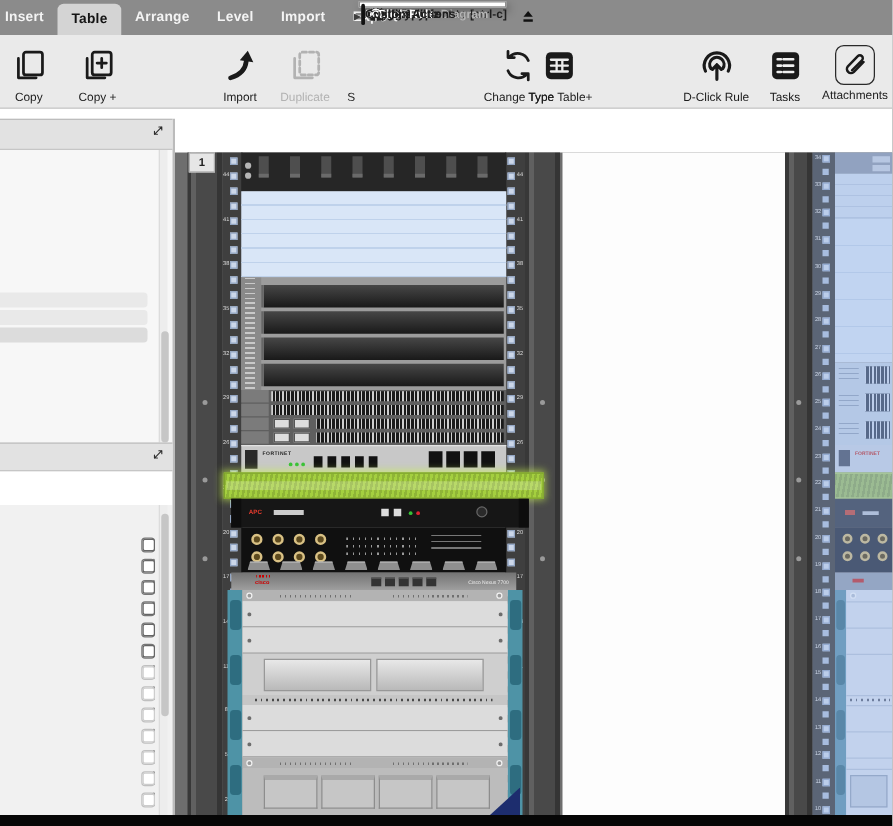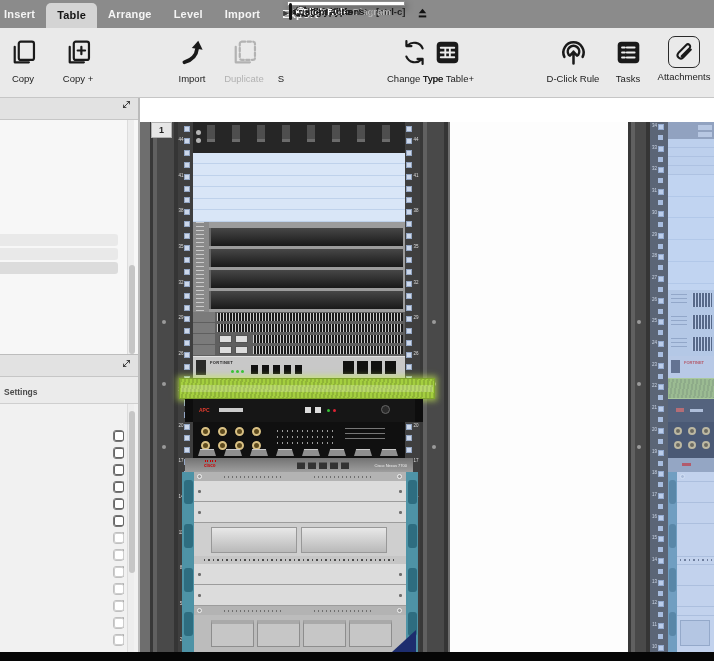--- a/index.html
+++ b/index.html
@@ -10,21 +10,21 @@
 
   
   .menubar{left:0;top:0;width:714px;height:28px;background:#8b8b8b;z-index:20}
   .tabs{position:absolute;left:-7px;top:0;display:flex;height:28px}
   .tab{position:relative;color:#f4f4f4;font-size:11px;font-weight:bold;padding:0 11px;
        line-height:28px;letter-spacing:.2px;white-space:nowrap}
   .tab.active{background:#d4d4d4;color:#141414;border-radius:5px 5px 0 0;margin-top:3px;line-height:25px;height:25px}
   .ejecticon{position:absolute;left:416px;top:7px;color:#111}
 
   
-  .toolbar{left:0;top:28px;width:714px;height:70px;background:#eaeaea;border-bottom:1px solid #c6c6c6;z-index:20}
+  .toolbar{left:0;top:28px;width:714px;height:59px;background:#eaeaea;border-bottom:1px solid #c6c6c6;z-index:20}
   .titem{top:6px;text-align:center}
   .ticon{position:relative;height:36px;display:flex;align-items:center;justify-content:center;color:#1a1a1a}
   .ticon.framed{width:32px;height:32px;margin:2px auto;border:1.5px solid #2a2a2a;border-radius:7px}
   .tlabel{position:relative;font-size:9.5px;color:#1c1c1c;white-space:nowrap;margin-top:3px}
   .titem.disabled .tlabel,.titem.disabled .ticon{color:#b2b2b2}
 
   
   .menu{left:287px;top:1px;width:118px;background:#fff;border:1px solid #8f8f8f;
         box-shadow:2px 3px 7px rgba(0,0,0,.35);z-index:50;padding:1px 0 2px}
   .mhatch{position:relative;height:5px;margin:1px 4px 2px;
@@ -517,23 +517,20 @@
   <div class="sb" style="left:127px;top:120px;height:234px">
     <div class="sbthumb" style="top:145px;height:89px"></div>
   </div>
   <div class="phead" style="top:354px;height:23px">
     <span class="expandic" id="exp2">
         <svg viewBox="0 0 16 16" width="9" height="9" fill="none" stroke="currentColor" stroke-width="1.3" stroke-linecap="round" stroke-linejoin="round">
           <path d="M2.8 13.2L13.2 2.8M13.2 2.8H9M13.2 2.8v4.2M2.8 13.2h4.2M2.8 13.2V9" stroke-width="1.6"></path>
         </svg>
       </span>
   </div>
-  <div class="settingsbar">
-    <span class="settings-title">Settings</span>
-  </div>
   <div class="pform" id="pform">
       <div class="frow" style="top: 24px;">
         <div style="position: relative; flex: 1 1 0%;"></div>
         <div class="fbtn">–</div>
         <div class="fcb"></div>
       </div>
       <div class="frow" style="top: 41px;">
         <div class="finput"></div>
         <div class="fbtn">–</div>
         <div class="fcb"></div>

